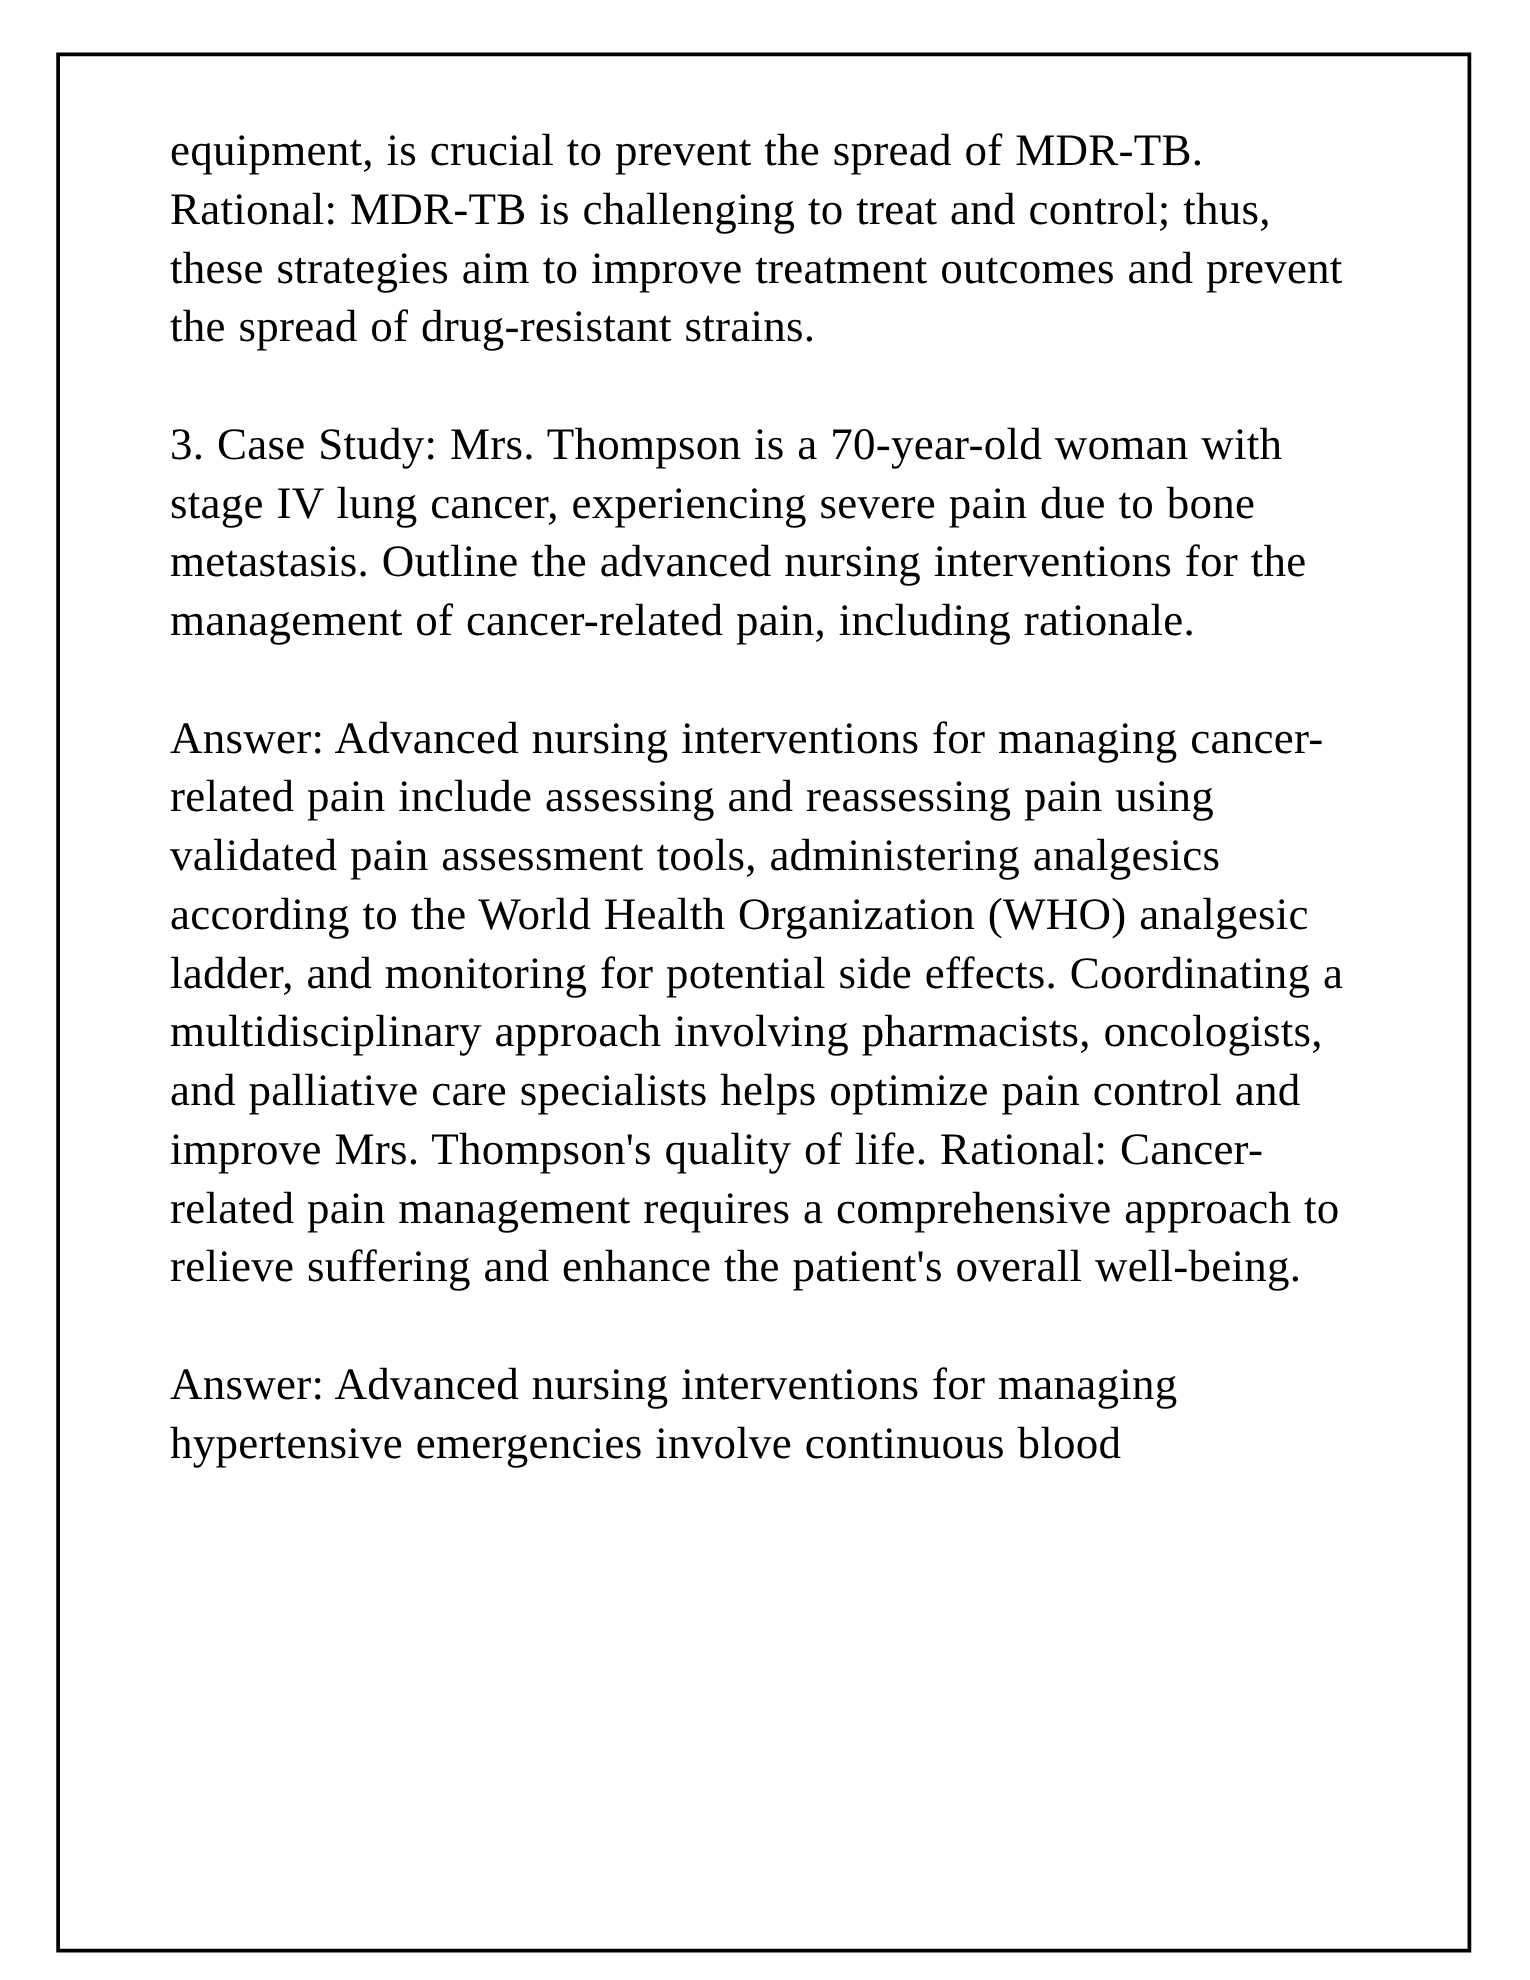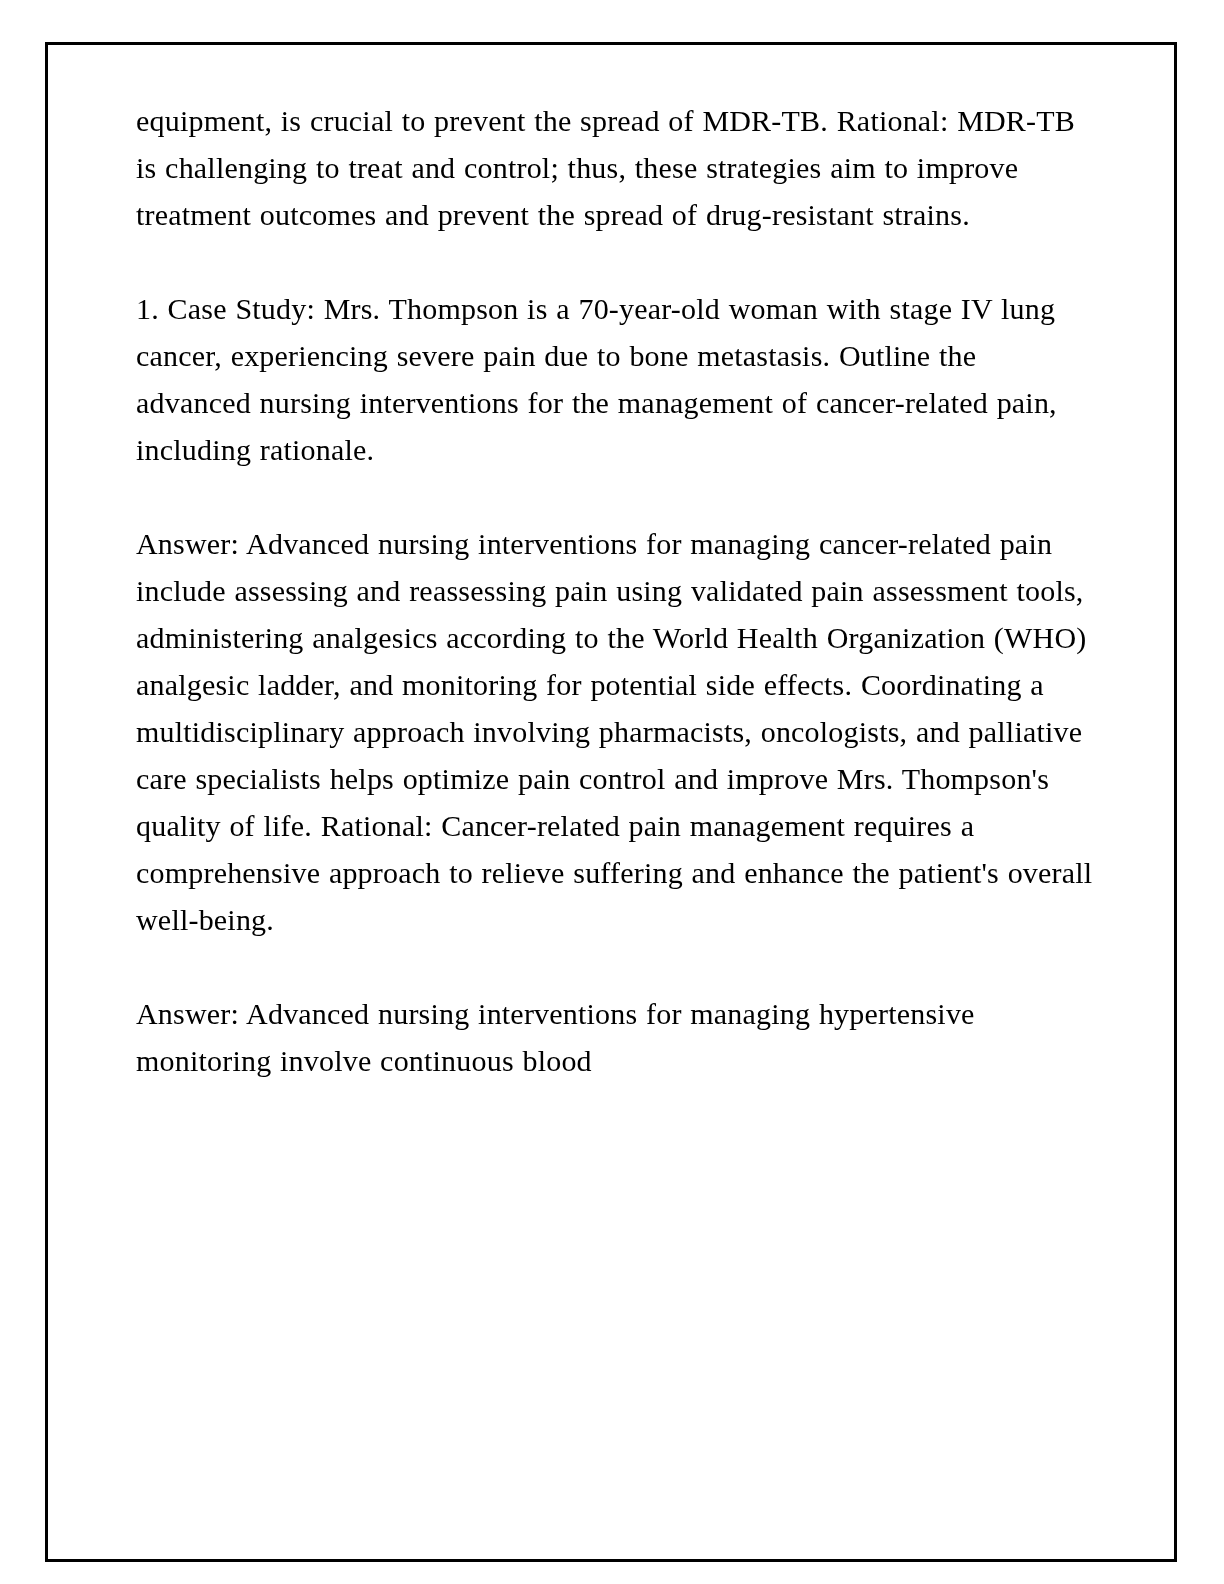--- a/index.html
+++ b/index.html
@@ -28,33 +28,33 @@
   .page-content {
     position: absolute;
     left: 88px;
     top: 52px;
     right: 80px;
     bottom: 20px;
     overflow: hidden;
   }
   .page-content p {
     margin: 0 0 47px 0;
-    font-size: 30px;
+    font-size: 36px;
     line-height: 47px;
     letter-spacing: 0.2px;
     text-align: left;
     word-spacing: 1px;
   }
   .page-content p:last-child {
     margin-bottom: 0;
   }
 </style>
 </head>
 <body>
 
 <div class="page-frame">
   <div class="page-content">
     <p>equipment, is crucial to prevent the spread of MDR-TB. Rational: MDR-TB is challenging to treat and control; thus, these strategies aim to improve treatment outcomes and prevent the spread of drug-resistant strains.</p>
-    <p>1. Case Study: Mrs. Thompson is a 70-year-old woman with stage IV lung cancer, experiencing severe pain due to bone metastasis. Outline the advanced nursing interventions for the management of cancer-related pain, including rationale.</p>
+    <p>3. Case Study: Mrs. Thompson is a 70-year-old woman with stage IV lung cancer, experiencing severe pain due to bone metastasis. Outline the advanced nursing interventions for the management of cancer-related pain, including rationale.</p>
     <p>Answer: Advanced nursing interventions for managing cancer-related pain include assessing and reassessing pain using validated pain assessment tools, administering analgesics according to the World Health Organization (WHO) analgesic ladder, and monitoring for potential side effects. Coordinating a multidisciplinary approach involving pharmacists, oncologists, and palliative care specialists helps optimize pain control and improve Mrs. Thompson's quality of life. Rational: Cancer-related pain management requires a comprehensive approach to relieve suffering and enhance the patient's overall well-being.</p>
-    <p>Answer: Advanced nursing interventions for managing hypertensive monitoring involve continuous blood</p>
+    <p>Answer: Advanced nursing interventions for managing hypertensive emergencies involve continuous blood</p>
   </div>
 </div>
 
 </body></html>

